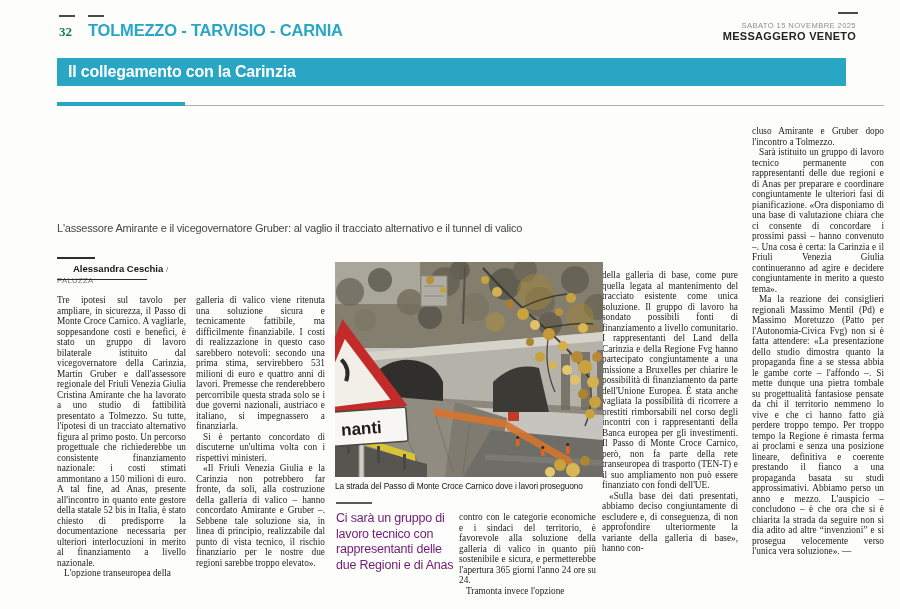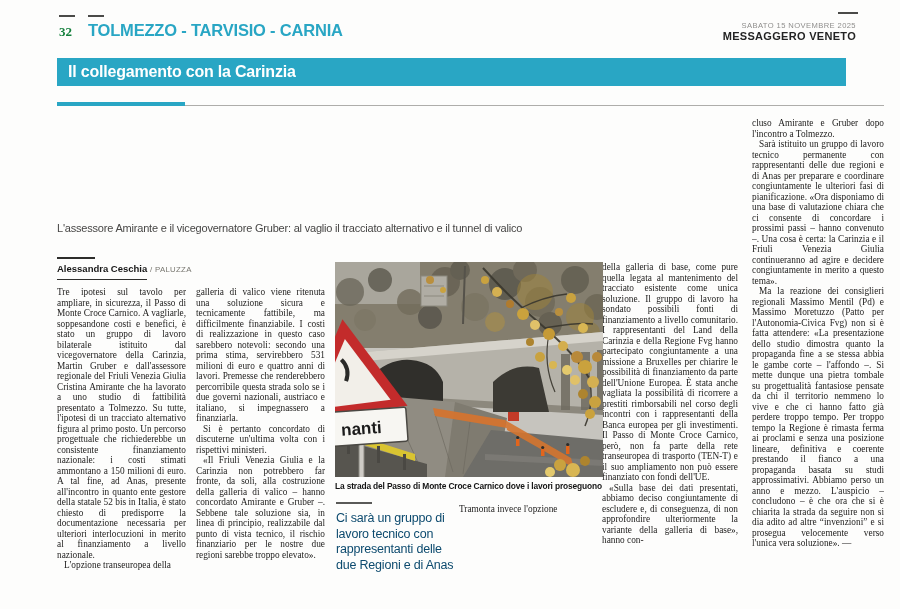--- a/index.html
+++ b/index.html
@@ -30,44 +30,44 @@
 
   
   .headline { left:57px; top:111px; width:720px; color:#161514;
     font-weight:bold; font-size:46px; line-height:49px; letter-spacing:-1.5px; }
   .subhead { left:57px; top:222px; width:700px; font-size:11px; color:#474645;
     letter-spacing:-0.2px; white-space:nowrap; }
 
   
   .byline-rule-top { left:57px; top:257px; width:38px; height:2px; background:#2d2d2b; }
   .byline { left:57px; top:263px; width:140px; font-size:9.5px; }
-  .byline .auth { font-weight:bold; color:#161616; }
+  .byline .auth { font-weight:bold; color:#161616;margin-left:16px; }
   .byline .loc { font-size:7.8px; color:#77766f; letter-spacing:0.3px; }
   .byline-rule-bottom { left:57px; top:279px; width:90px; height:1px; background:#2d2d2b; }
 
   
   .bodycol { font-size:9.3px; line-height:10.5px; text-align:justify; color:#1d1c1b;
-    overflow:hidden; hyphens:auto; -webkit-hyphens:auto; }
+    overflow:hidden; hyphens:auto;margin-top:8px; -webkit-hyphens:auto; }
   .bodycol p { margin:0; }
   .bodycol p + p { text-indent:7px; }
   .col1 { left:57px;  top:287px; width:129px; height:301px; }
   .col2 { left:196px; top:287px; width:129px; height:301px; }
   .col4 { left:459px; top:504px; width:137px; height:86px; }
   .col5 { left:602px; top:262px; width:136px; height:327px; }
   .col6 { left:752px; top:118px; width:132px; height:471px; }
 
   
   .photo { left:335px; top:262px; width:268px; height:215px; overflow:hidden; background:#c6c4be; }
-  .caption { left:335px; top:481px; width:270px; font-size:8.4px; font-weight:bold;
+  .caption { left:335px; top:481px; width:270px; font-size:8.4px; font-weight:normal;
     color:#141414; letter-spacing:-0.15px; white-space:nowrap; overflow:hidden; }
 
   
   .quote-rule { left:336px; top:502px; width:36px; height:1.5px; background:#5a5a58; }
   .pullquote { left:336px; top:511px; width:122px; font-size:12.5px; line-height:15.5px;
-    color:#0c4a6e; letter-spacing:-0.2px; }
+    color:#701a75; letter-spacing:-0.2px; }
 </style>
 </head>
 <body>
 
 <div class="page">
 
   <div class="abs crop" style="left:59px; top:15px; width:16px;"></div>
   <div class="abs crop" style="left:88px; top:15px; width:16px;"></div>
   <div class="abs crop" style="left:838px; top:12px; width:20px;"></div>
 
@@ -97,20 +97,21 @@
   <div class="abs bodycol col1" lang="it">
       <p>Tre ipotesi sul tavolo per ampliare, in sicurezza, il Passo di Monte Croce Carnico. A vagliarle, soppesandone costi e benefici, è stato un gruppo di lavoro bilaterale istituito dal vicegovernatore della Carinzia, Martin Gruber e dall'assessore regionale del Friuli Venezia Giulia Cristina Amirante che ha lavorato a uno studio di fattibilità presentato a Tolmezzo. Su tutte, l'ipotesi di un tracciato alternativo figura al primo posto. Un percorso progettuale che richiederebbe un consistente finanziamento nazionale: i costi stimati ammontano a 150 milioni di euro. A tal fine, ad Anas, presente all'incontro in quanto ente gestore della statale 52 bis in Italia, è stato chiesto di predisporre la documentazione necessaria per ulteriori interlocuzioni in merito al finanziamento a livello nazionale.</p>
       <p>L'opzione transeuropea della</p>
     </div>
   <div class="abs bodycol col2" lang="it">
       <p>galleria di valico viene ritenuta una soluzione sicura e tecnicamente fattibile, ma difficilmente finanziabile. I costi di realizzazione in questo caso sarebbero notevoli: secondo una prima stima, servirebbero 531 milioni di euro e quattro anni di lavori. Premesse che renderebbero percorribile questa strada solo se i due governi nazionali, austriaco e italiano, si impegnassero a finanziarla.</p>
       <p>Si è pertanto concordato di discuterne un'ultima volta con i rispettivi ministeri.</p>
       <p>«Il Friuli Venezia Giulia e la Carinzia non potrebbero far fronte, da soli, alla costruzione della galleria di valico – hanno concordato Amirante e Gruber –. Sebbene tale soluzione sia, in linea di principio, realizzabile dal punto di vista tecnico, il rischio finanziario per le nostre due regioni sarebbe troppo elevato».</p>
     </div>
   <div class="abs bodycol col4" lang="it">
+      <p>contro con le categorie economiche e i sindaci del territorio, è favorevole alla soluzione della galleria di valico in quanto più sostenibile e sicura, e permetterebbe l'apertura 365 giorni l'anno 24 ore su 24.</p>
       <p>Tramonta invece l'opzione</p>
     </div>
   <div class="abs bodycol col5" lang="it">
       <p>della galleria di base, come pure quella legata al mantenimento del tracciato esistente come unica soluzione. Il gruppo di lavoro ha sondato possibili fonti di finanziamento a livello comunitario. I rappresentanti del Land della Carinzia e della Regione Fvg hanno partecipato congiuntamente a una missione a Bruxelles per chiarire le possibilità di finanziamento da parte dell'Unione Europea. È stata anche vagliata la possibilità di ricorrere a prestiti rimborsabili nel corso degli incontri con i rappresentanti della Banca europea per gli investimenti. Il Passo di Monte Croce Carnico, però, non fa parte della rete transeuropea di trasporto (TEN-T) e il suo ampliamento non può essere finanziato con fondi dell'UE.</p>
       <p>«Sulla base dei dati presentati, abbiamo deciso congiuntamente di escludere e, di conseguenza, di non approfondire ulteriormente la variante della galleria di base», hanno con-</p>
     </div>
   <div class="abs bodycol col6" lang="it">
       <p>cluso Amirante e Gruber dopo l'incontro a Tolmezzo.</p>
       <p>Sarà istituito un gruppo di lavoro tecnico permanente con rappresentanti delle due regioni e di Anas per preparare e coordinare congiuntamente le ulteriori fasi di pianificazione. «Ora disponiamo di una base di valutazione chiara che ci consente di concordare i prossimi passi – hanno convenuto –. Una cosa è certa: la Carinzia e il Friuli Venezia Giulia continueranno ad agire e decidere congiuntamente in merito a questo tema».</p>
       <p>Ma la reazione dei consiglieri regionali Massimo Mentil (Pd) e Massimo Moretuzzo (Patto per l'Autonomia-Civica Fvg) non si è fatta attendere: «La presentazione dello studio dimostra quanto la propaganda fine a se stessa abbia le gambe corte – l'affondo –. Si mette dunque una pietra tombale su progettualità fantasiose pensate da chi il territorio nemmeno lo vive e che ci hanno fatto già perdere troppo tempo. Per troppo tempo la Regione è rimasta ferma ai proclami e senza una posizione lineare, definitiva e coerente prestando il fianco a una propaganda basata su studi approssimativi. Abbiamo perso un anno e mezzo. L'auspicio – concludono – è che ora che si è chiarita la strada da seguire non si dia adito ad altre “invenzioni” e si prosegua velocemente verso l'unica vera soluzione». —</p>

